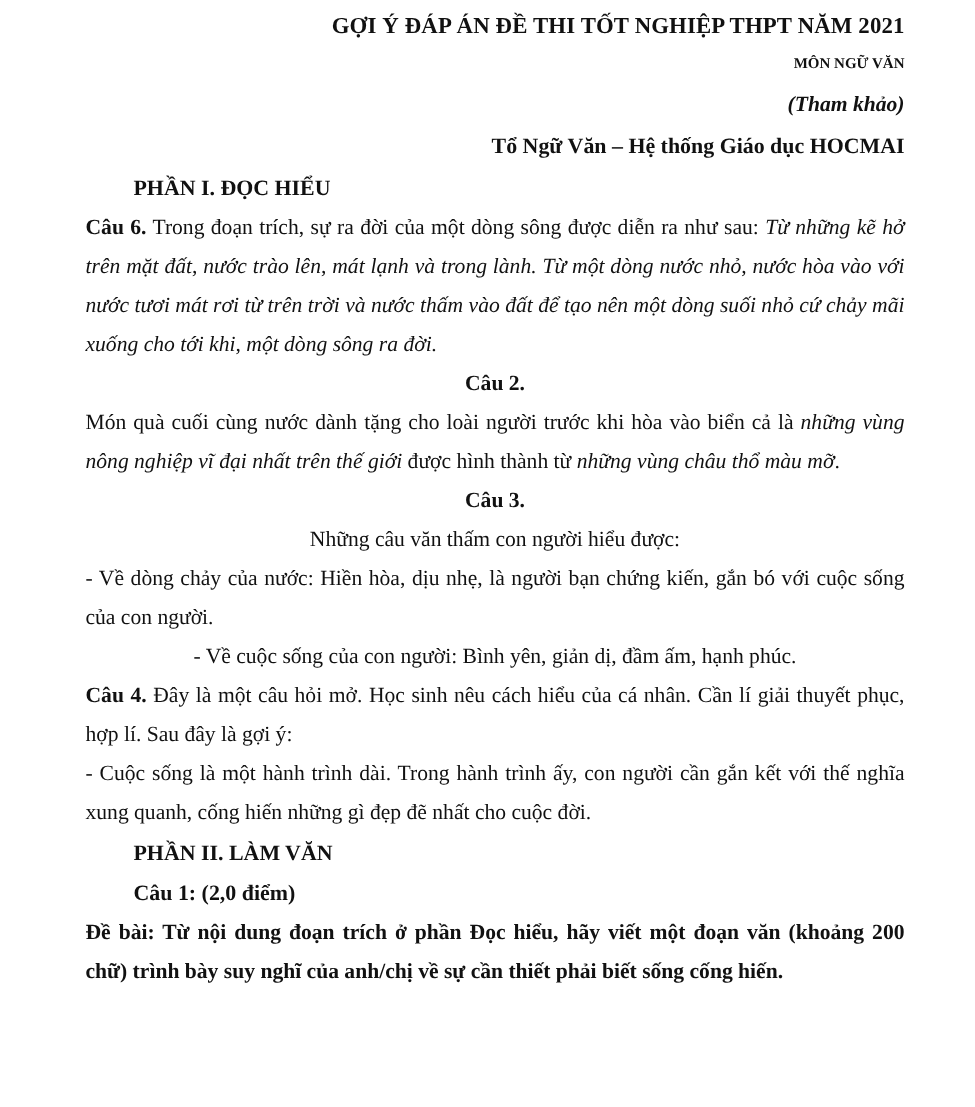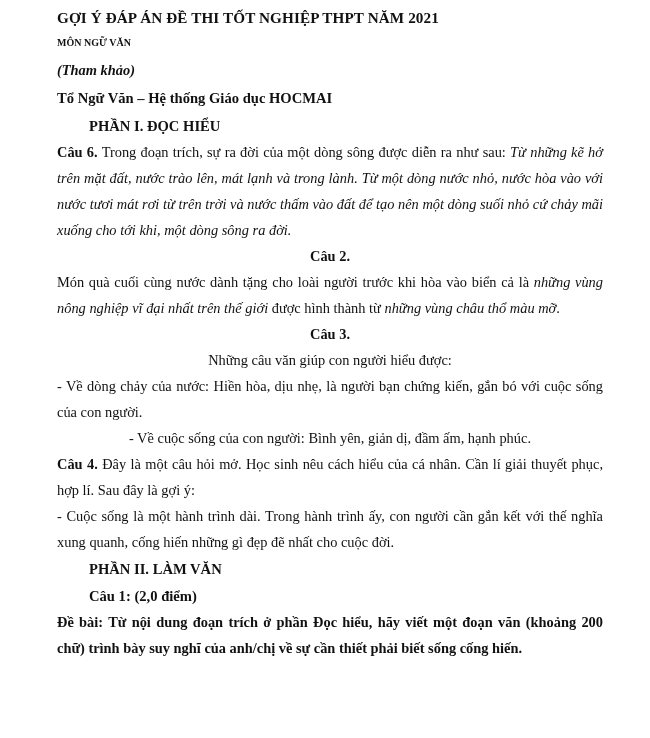--- a/index.html
+++ b/index.html
@@ -17,21 +17,21 @@
     color: #111111;
     -webkit-font-smoothing: antialiased;
   }
   .doc {
     position: absolute;
     left: 57px;
     top: 0px;
     width: 546px;
   }
   .center {
-    text-align: left;
+    text-align: right;
   }
   .title-main {
     font-size: 15.2px;
     font-weight: bold;
     letter-spacing: 0.1px;
     line-height: 25px;
     padding-top: 5px;
   }
   .title-sub {
     font-size: 10px;
@@ -101,21 +101,21 @@
     <div class="para nojust">
       <span class="lbl">Câu 2.</span>
     </div>
     <div class="para">
       <span>Món quà cuối cùng nước dành tặng cho loài người trước khi hòa vào biển cả là </span><span class="it">những vùng nông nghiệp vĩ đại nhất trên thế giới</span><span> được hình thành từ </span><span class="it">những vùng châu thổ màu mỡ</span><span>.</span>
     </div>
 
     <div class="para nojust">
       <span class="lbl">Câu 3.</span>
     </div>
-    <div class="para nojust">Những câu văn giúp con người hiểu được:</div>
+    <div class="para nojust">Những câu văn thấm con người hiểu được:</div>
     <div class="para">- Về dòng chảy của nước: Hiền hòa, dịu nhẹ, là người bạn chứng kiến, gắn bó với cuộc sống của con người.</div>
     <div class="para nojust">- Về cuộc sống của con người: Bình yên, giản dị, đầm ấm, hạnh phúc.</div>
 
     <div class="para">
       <span class="lbl">Câu 4.</span><span> Đây là một câu hỏi mở. Học sinh nêu cách hiểu của cá nhân. Cần lí giải thuyết phục, hợp lí. Sau đây là gợi ý:</span>
     </div>
     <div class="para">- Cuộc sống là một hành trình dài. Trong hành trình ấy, con người cần gắn kết với thế nghĩa xung quanh, cống hiến những gì đẹp đẽ nhất cho cuộc đời.</div>
 
     <div class="section-head">PHẦN II. LÀM VĂN</div>
     <div class="section-head">Câu 1: (2,0 điểm)</div>

